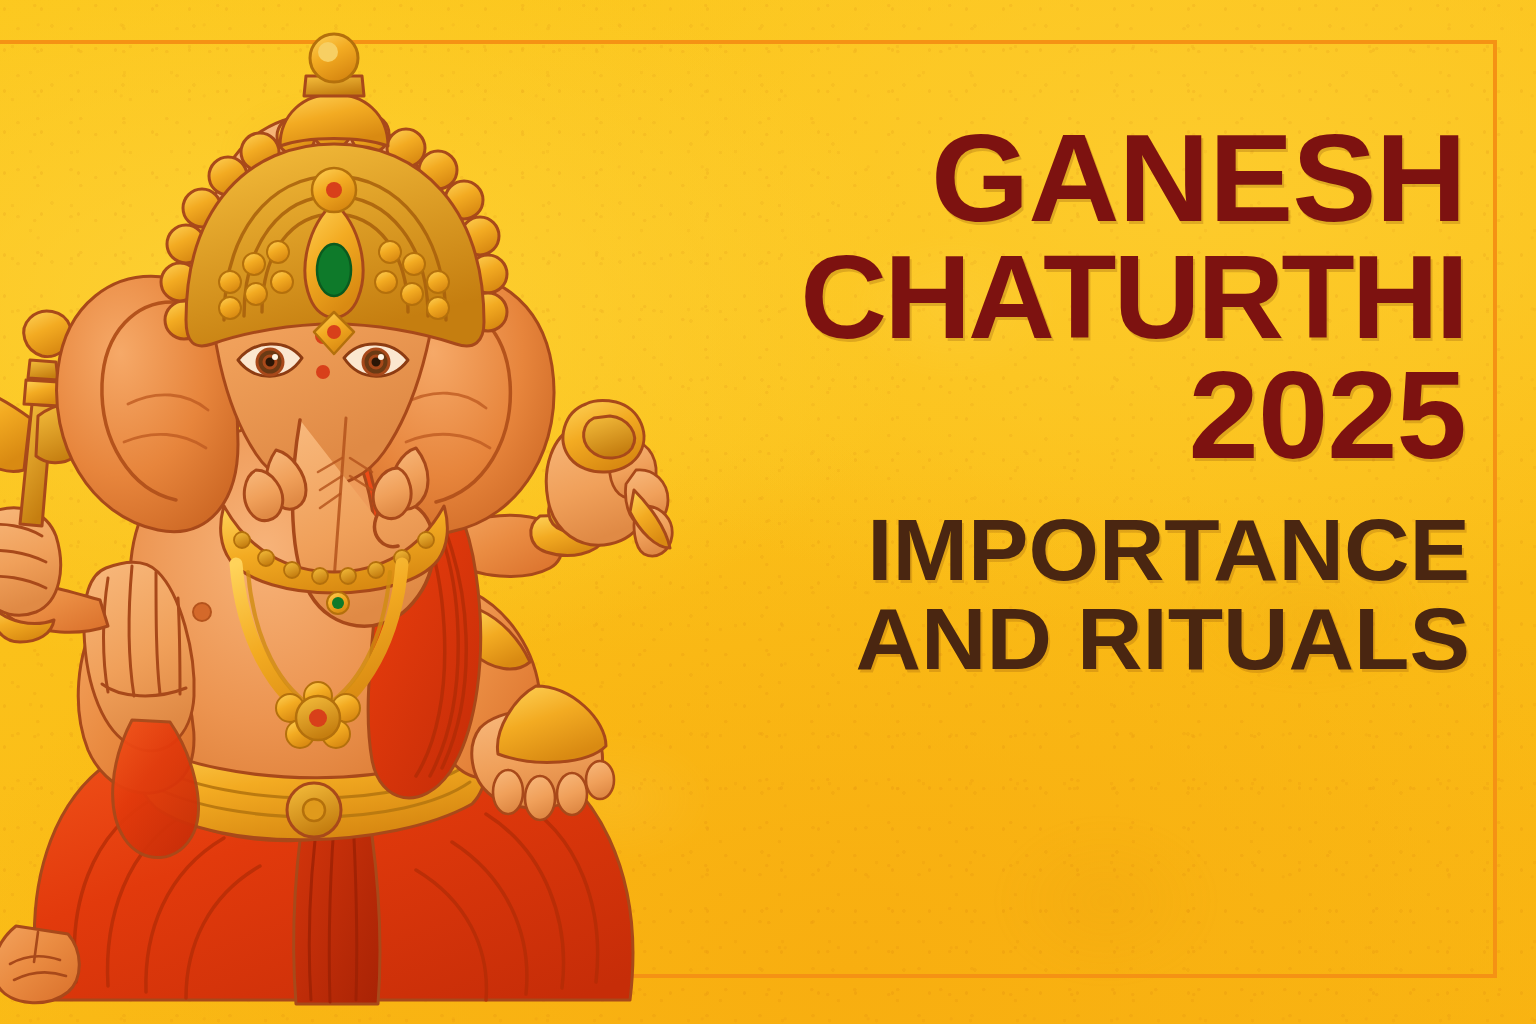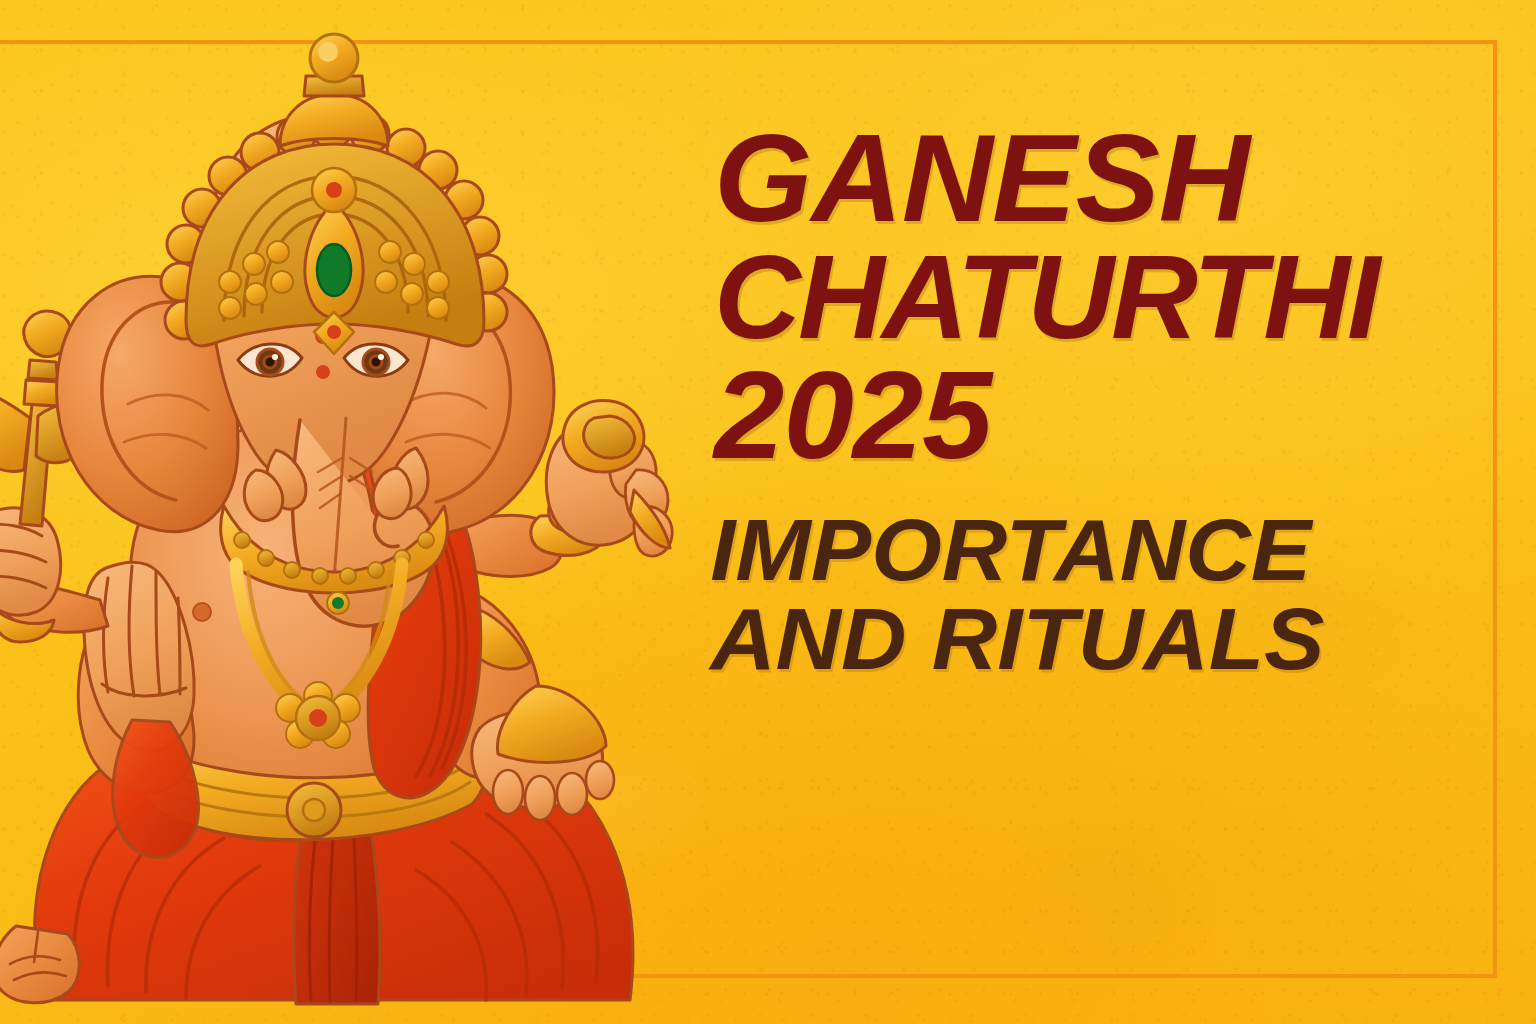--- a/index.html
+++ b/index.html
@@ -55,26 +55,25 @@
 
   
   .frame-line { position: absolute; background: #f59214; }
   .frame-top    { left: 0;     top: 40px;  width: 1497px; height: 4px; }
   .frame-right  { left: 1493px; top: 40px;  width: 4px;    height: 938px; }
   .frame-bottom { left: 0;     top: 974px; width: 1497px; height: 4px; }
 
   
   .text-block {
     position: absolute;
-    left: 722px;
+    left: 668px;
     top: 118px;
     width: 790px;
-    text-align: left;
+    text-align: right;
     z-index: 30;
-    font-style: italic;
   }
   .headline {
     font-weight: 800;
     font-size: 124px;
     line-height: .98;
     letter-spacing: -1px;
     color: #7d1210;
     text-shadow: 2px 3px 0 rgba(120,60,10,.22);
     margin: 0;
     transform: scaleX(1.02);

